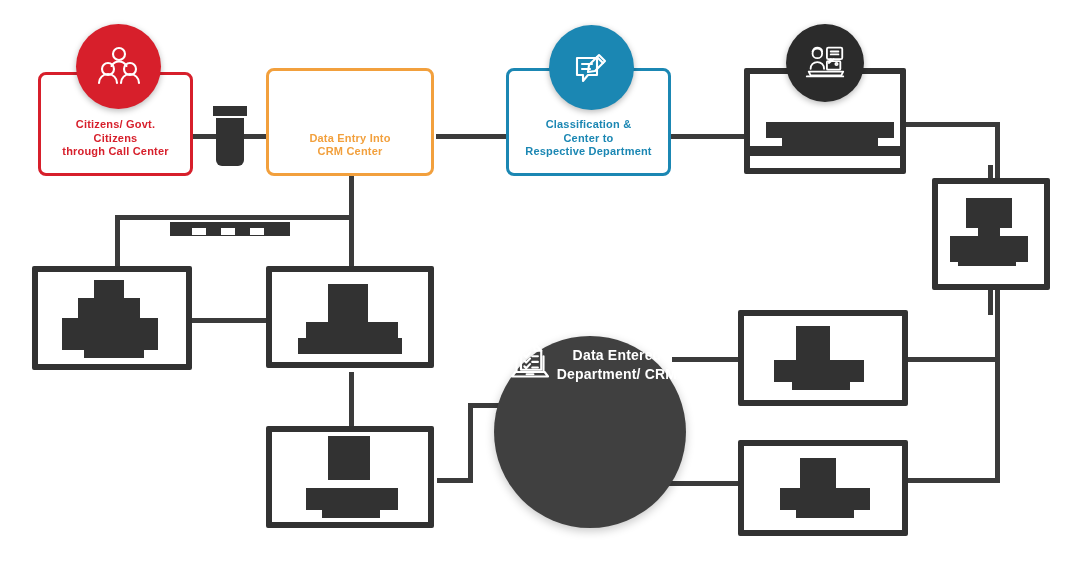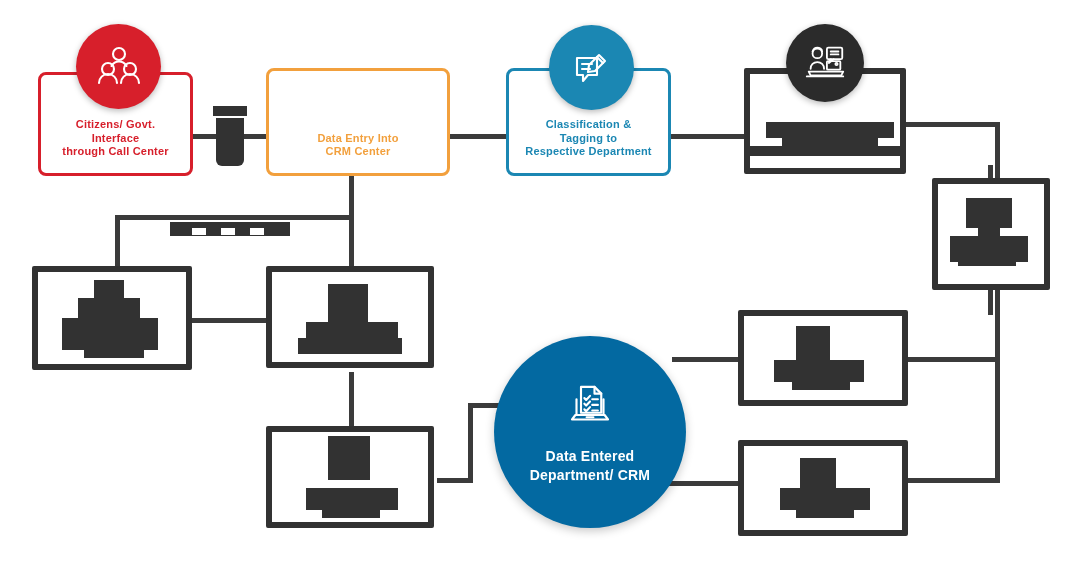--- a/index.html
+++ b/index.html
@@ -63,24 +63,24 @@
 
   
   .redact {
     position: absolute;
     background: #323232;
   }
 
   .hub {
     position: absolute;
     border-radius: 50%;
-    background: #0369a1;
+    background: #404040;
     display: flex;
-    flex-direction: column;
-    align-items: center;
+    flex-direction: row;
+    align-items: flex-start;
     justify-content: center;
     box-shadow: 0 3px 10px rgba(0,0,0,.22);
   }
   .hub-label {
     margin-top: 10px;
     color: #ffffff;
     font-size: 14px;
     font-weight: bold;
     text-align: center;
     line-height: 1.35;
@@ -133,46 +133,46 @@
   <div class="redact" style="left:221px; top:228px; width:14px; height:7px; background:#ffffff;"></div>
   <div class="redact" style="left:250px; top:228px; width:14px; height:7px; background:#ffffff;"></div>
 
   <div class="conn" style="left:192px; top:318px; width:78px; height:5px;"></div>
 
   <div class="conn" style="left:349px; top:372px; width:5px; height:54px;"></div>
 
   <div class="node red" style="left:38px; top:72px; width:155px; height:104px;">
     <div class="node-label label-red">
       <div>Citizens/ Govt.</div>
-      <div>Interface</div>
+      <div>Citizens</div>
       <div>through Call Center</div>
     </div>
   </div>
   <div class="badge red" style="left:76px; top:24px; width:85px; height:85px;">
     <svg width="48" height="48" viewBox="0 0 48 48" fill="none" stroke="#ffffff" stroke-width="2.1" stroke-linecap="round" stroke-linejoin="round">
       <circle cx="24" cy="11" r="6"></circle>
       <path d="M16.5 23c1.6-2.8 4.3-4.5 7.5-4.5s5.9 1.7 7.5 4.5"></path>
       <circle cx="13" cy="26" r="6"></circle>
       <path d="M4 40c0-5 4-9 9-9s9 4 9 9"></path>
       <circle cx="35" cy="26" r="6"></circle>
       <path d="M26 40c0-5 4-9 9-9s9 4 9 9"></path>
     </svg>
   </div>
 
-  <div class="node orange" style="left:266px; top:68px; width:184px; height:108px;">
+  <div class="node orange" style="left:266px; top:68px; width:168px; height:108px;">
     <div class="node-label label-orange">
       <div>Data Entry Into</div>
       <div>CRM Center</div>
     </div>
   </div>
 
   <div class="node blue" style="left:506px; top:68px; width:165px; height:108px;padding-left:31px;">
     <div class="node-label label-blue">
       <div>Classification &amp;</div>
-      <div>Tagging to</div>
+      <div>Center to</div>
       <div>Respective Department</div>
     </div>
   </div>
   <div class="badge blue" style="left:549px; top:25px; width:85px; height:85px;">
     <svg width="48" height="48" viewBox="0 0 48 48" fill="none" stroke="#ffffff" stroke-width="2.1" stroke-linecap="round" stroke-linejoin="round">
       <path d="M9 14h20v17H20l-5 6v-6H9z"></path>
       <path d="M14 20h10M14 25h8"></path>
       <path d="M31 11l6 6-10 10-7 1 1-7z"></path>
       <path d="M29 13l6 6"></path>
     </svg>

